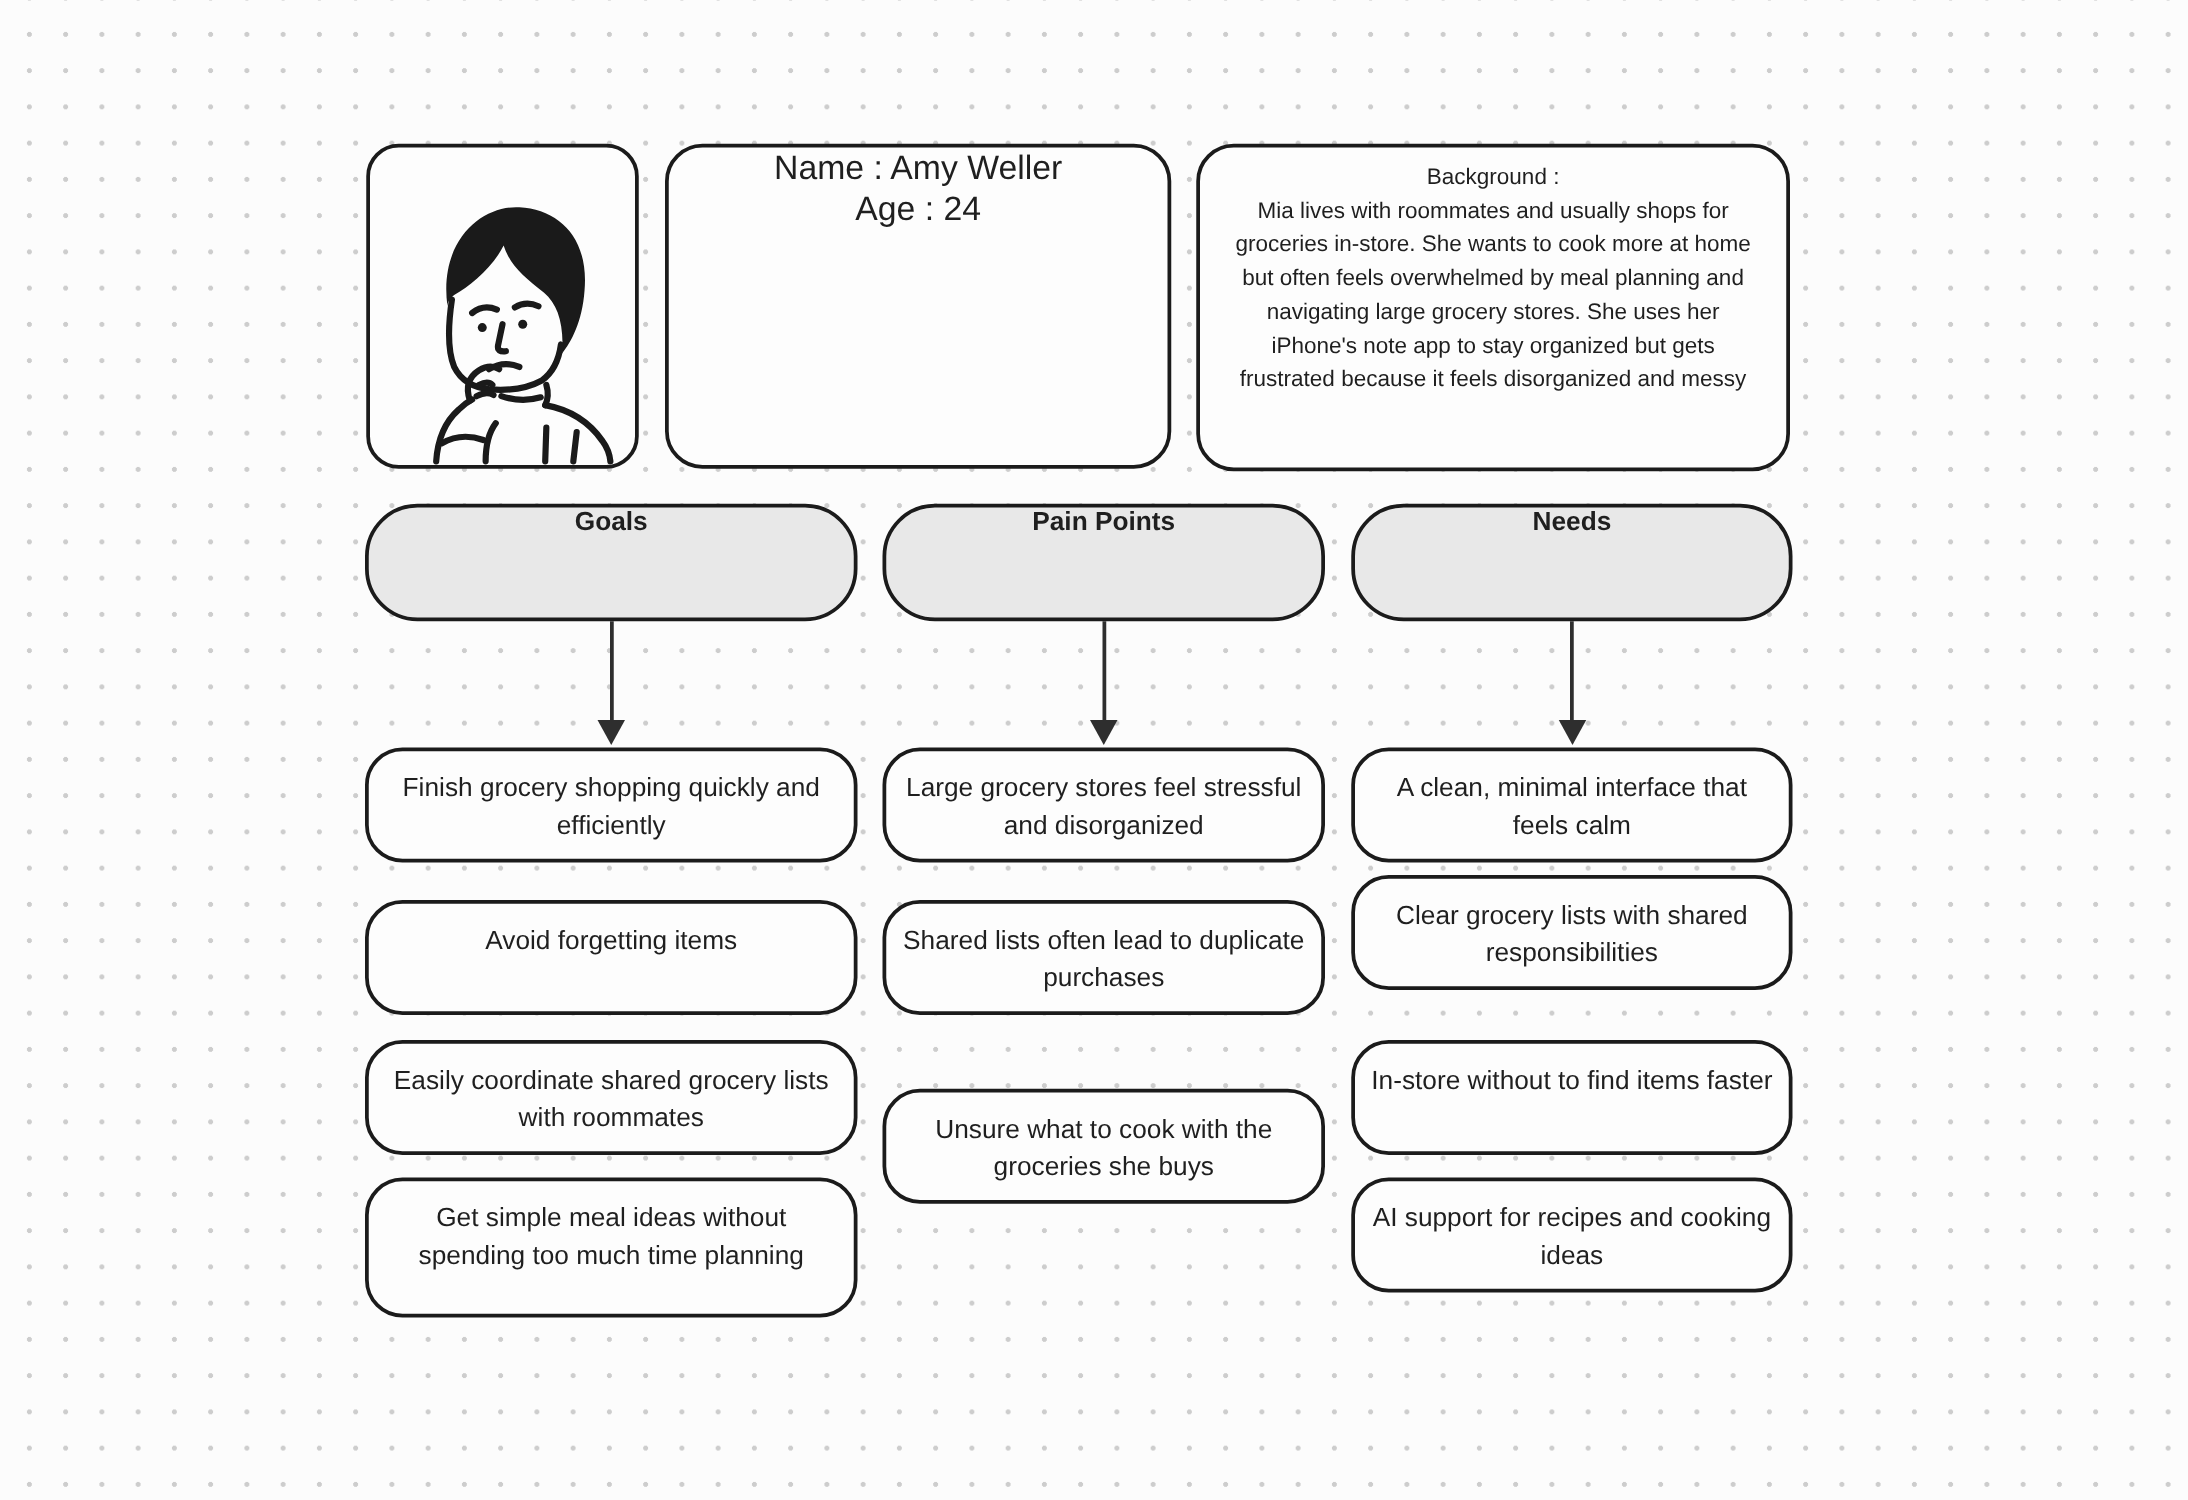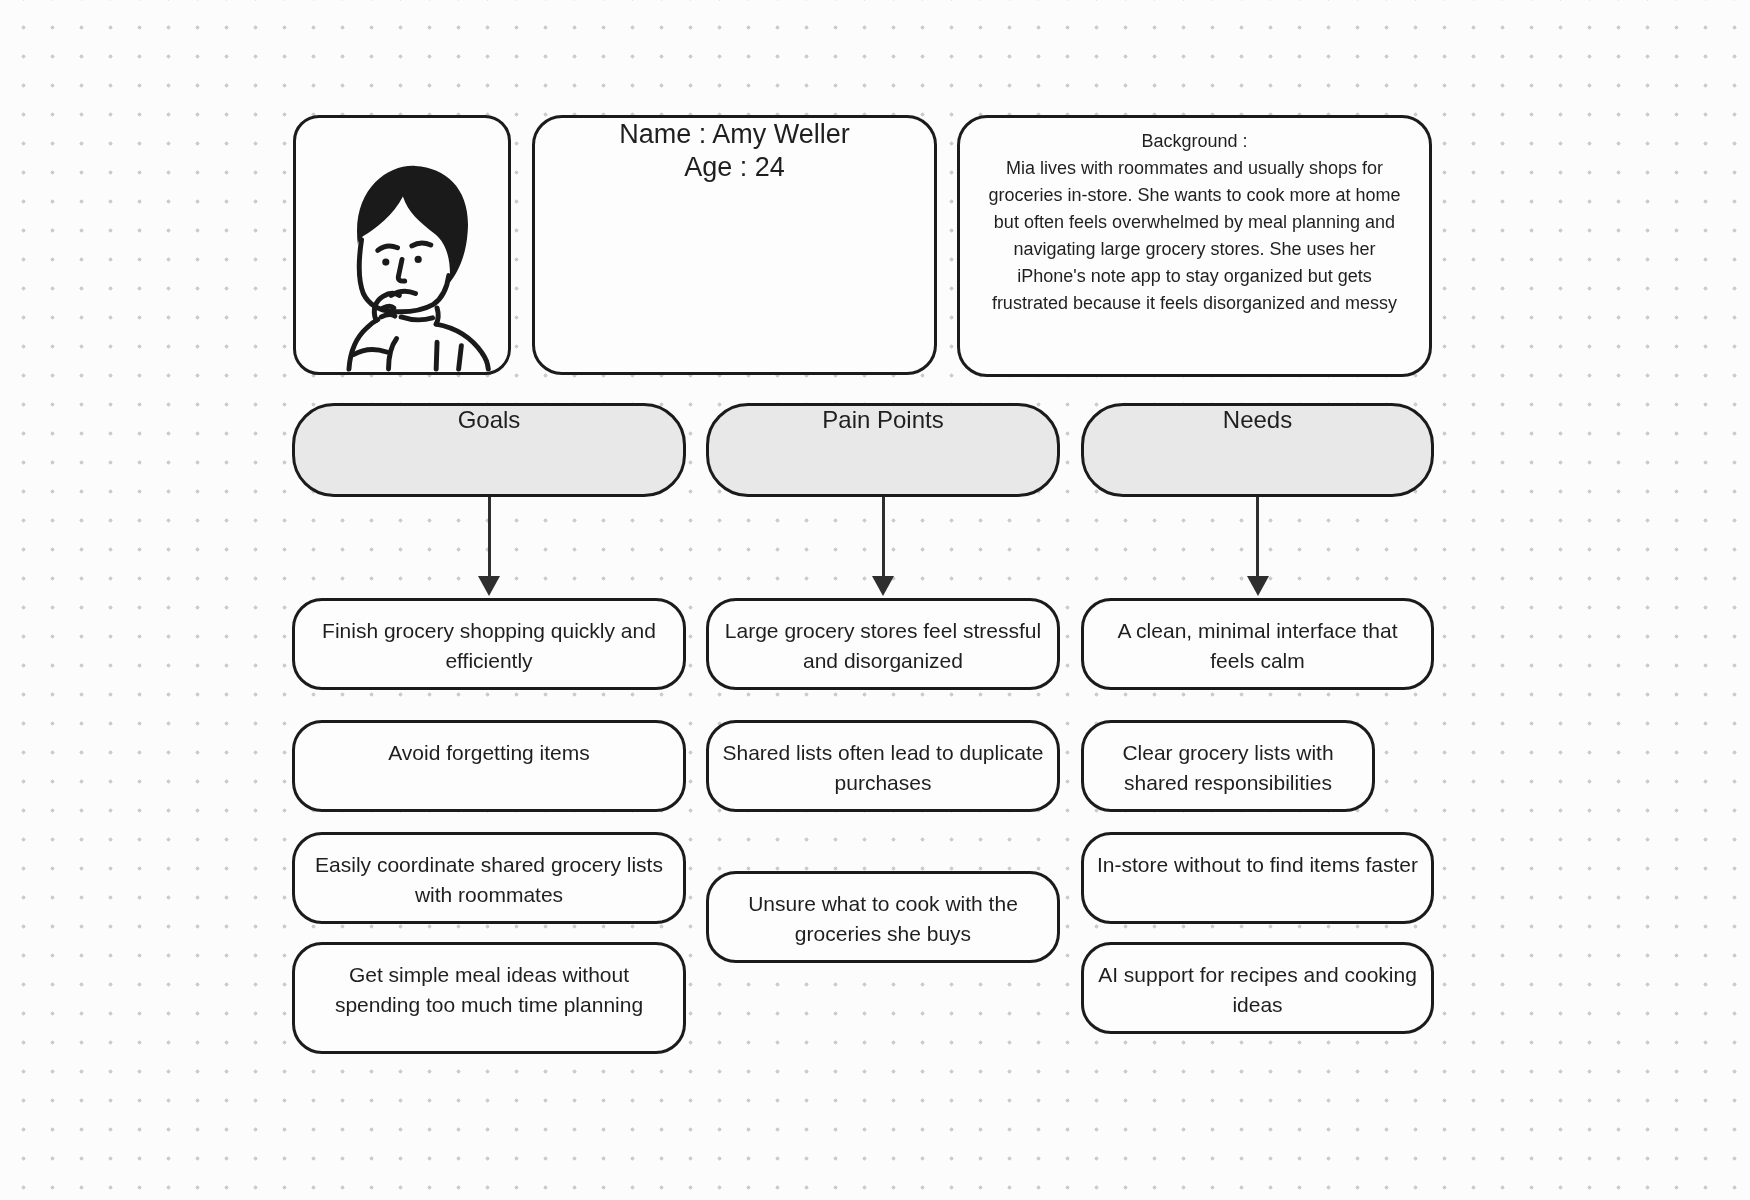--- a/index.html
+++ b/index.html
@@ -43,21 +43,22 @@
     padding: 0 14px;
   }
   .background-card {
     left: 957px; top: 115px; width: 475px; height: 262px;
     font-size: 18px; line-height: 27px;
     padding: 10px 24px;
   }
   .pill {
     background: var(--header-pill-fill, #e8e8e8);
     border-radius: 42px;
-    font-size: 24px;
+    font-size: 21px;
+    font-weight: bold;
   }
   .item-card {
     font-size: 21px; line-height: 30px;
     border-radius: 30px;
     padding: 15px 12px;
   }
   .arrow {
     position: absolute;
     width: 22px;
     display: flex; flex-direction: column; align-items: center;
@@ -150,21 +151,21 @@
       <div class="shape pill" style="left: 1081px; width: 353px; top: 403px; height: 94px;">
         <span>Needs</span>
       </div>
       <div class="arrow" style="left: 1246.5px; top: 497px;">
         <div class="arrow-line"></div>
         <div class="arrow-head"></div>
       </div>
       <div class="shape item-card" style="left: 1081px; width: 353px; top: 598px; height: 92px;">
         <span>A clean, minimal interface that feels calm</span>
       </div>
-      <div class="shape item-card" style="left: 1081px; width: 294px; top: 720px; height: 92px;">
+      <div class="shape item-card" style="left: 1081px; width: 353px; top: 700px; height: 92px;">
         <span>Clear grocery lists with shared responsibilities</span>
       </div>
       <div class="shape item-card" style="left: 1081px; width: 353px; top: 832px; height: 92px;">
         <span>In-store without to find items faster</span>
       </div>
       <div class="shape item-card" style="left: 1081px; width: 353px; top: 942px; height: 92px;">
         <span>AI support for recipes and cooking ideas</span>
       </div>
     </div>
 

